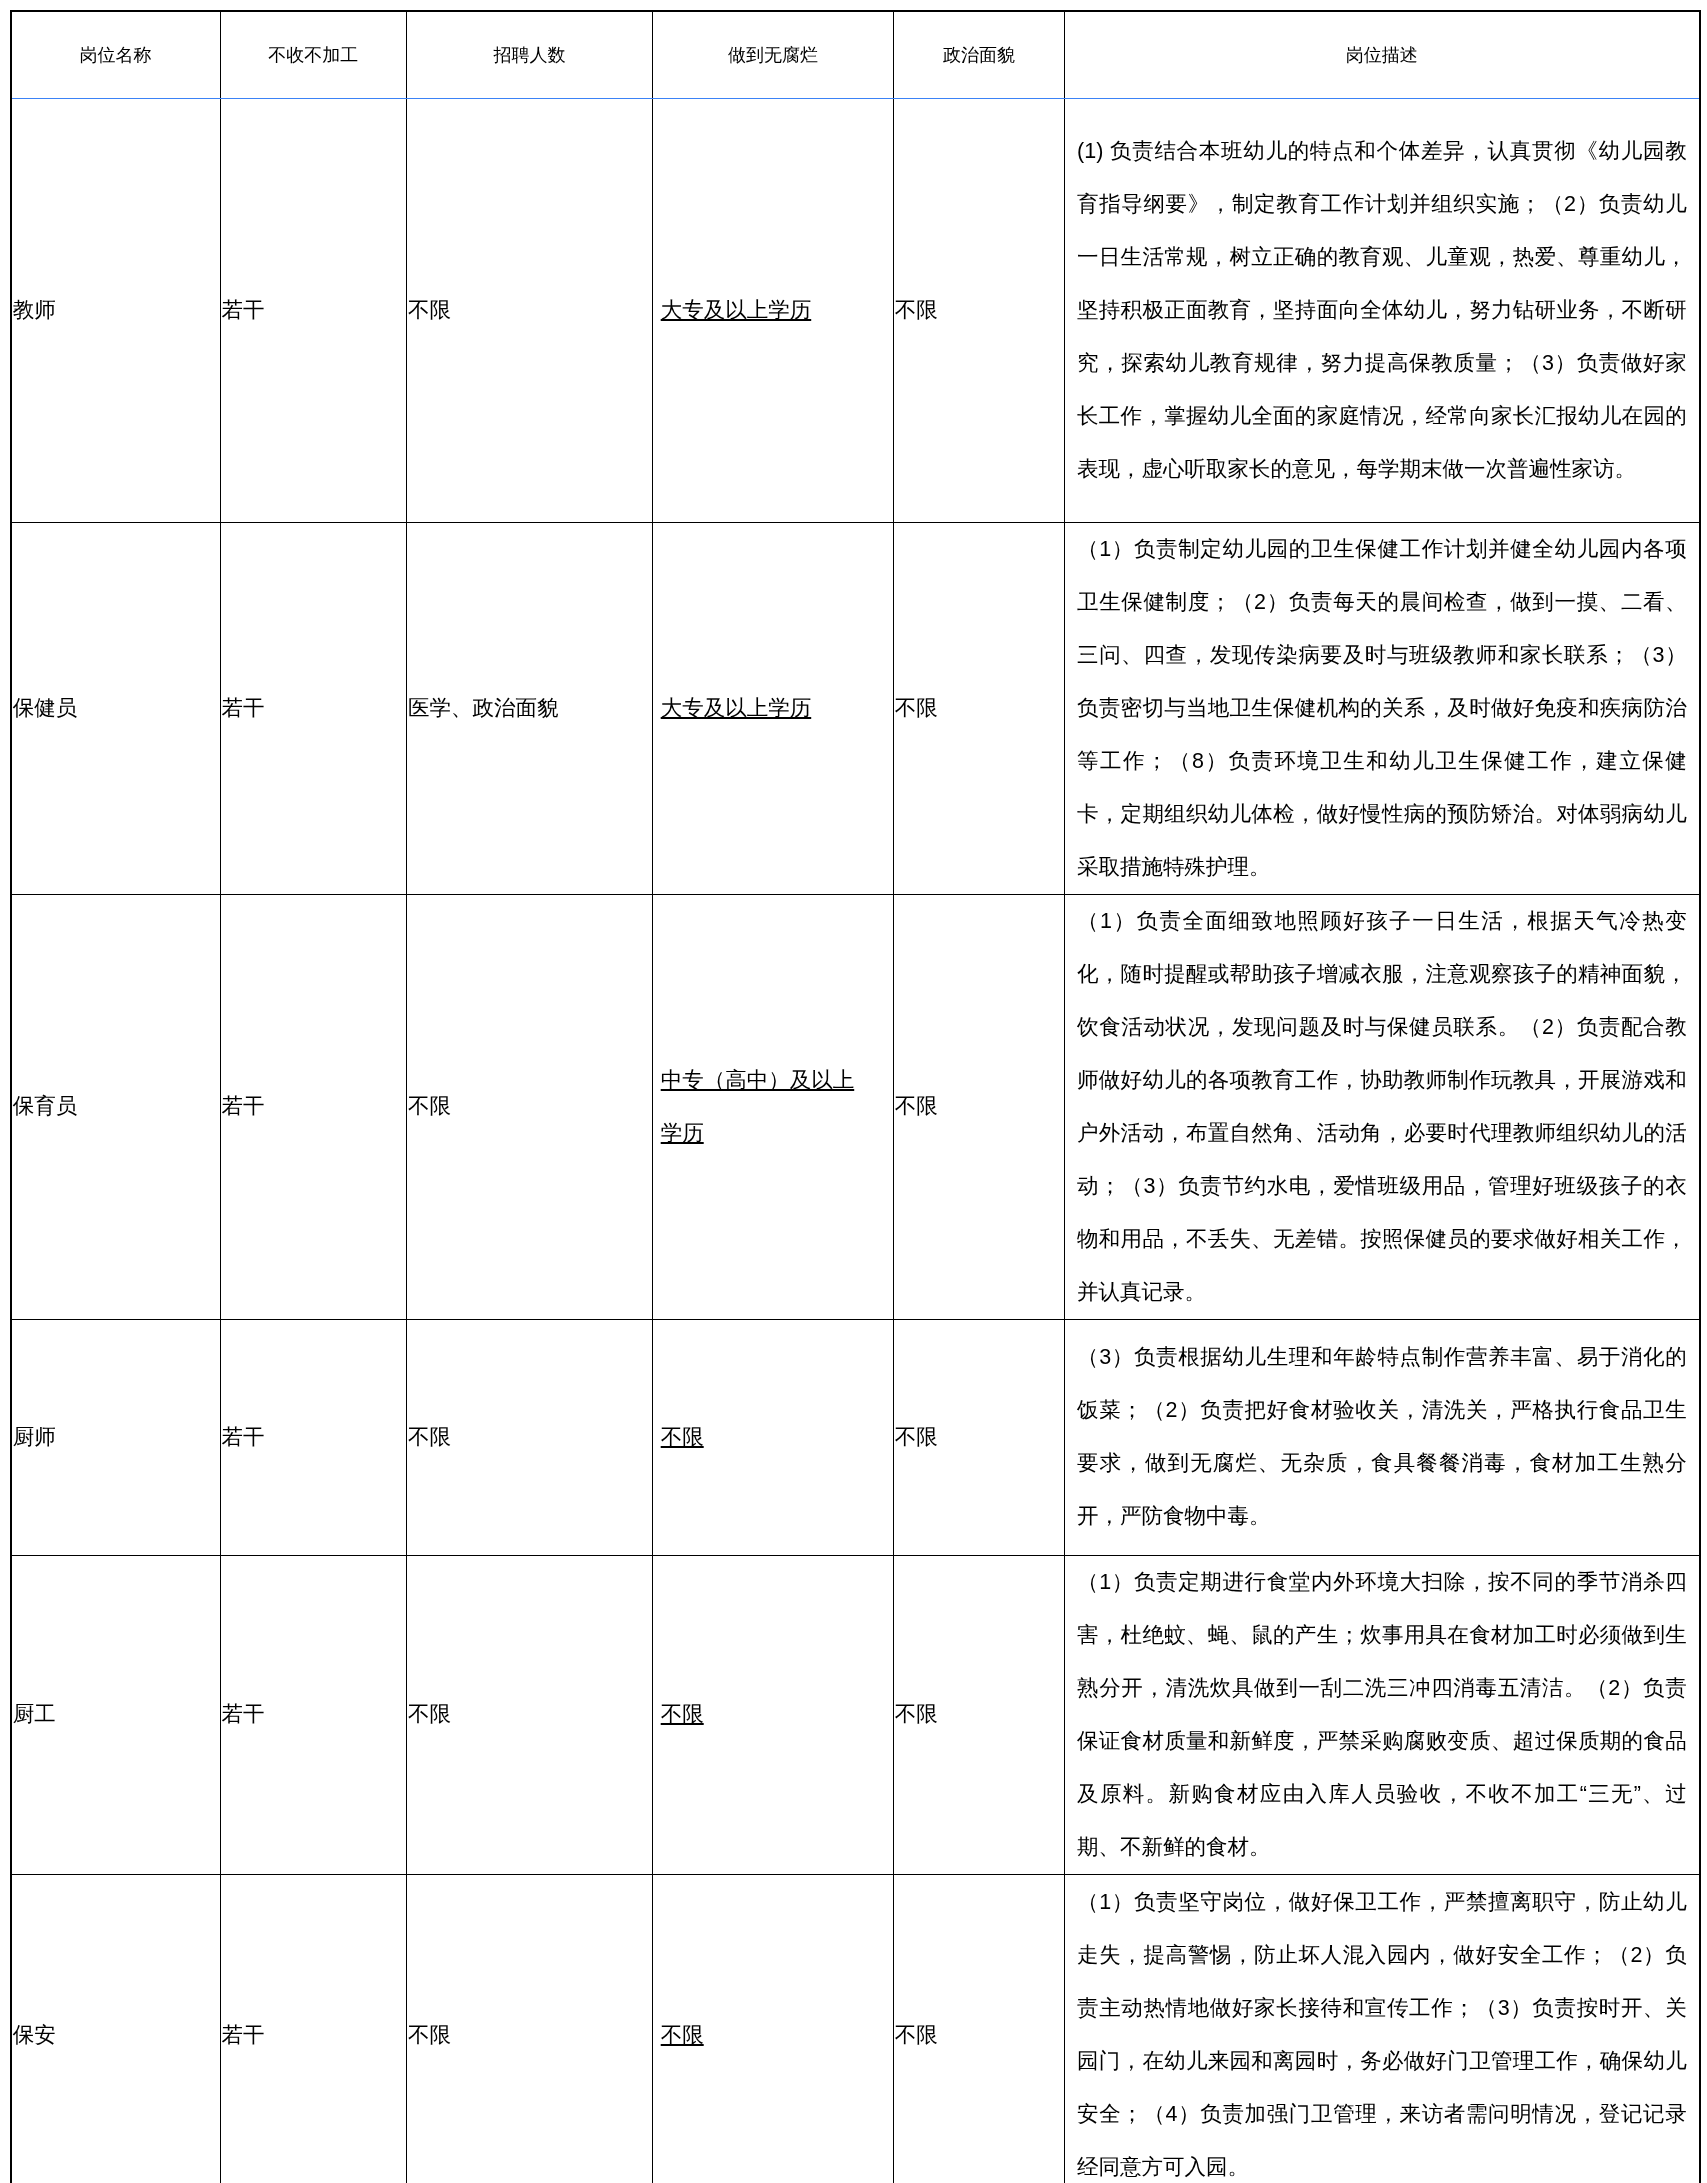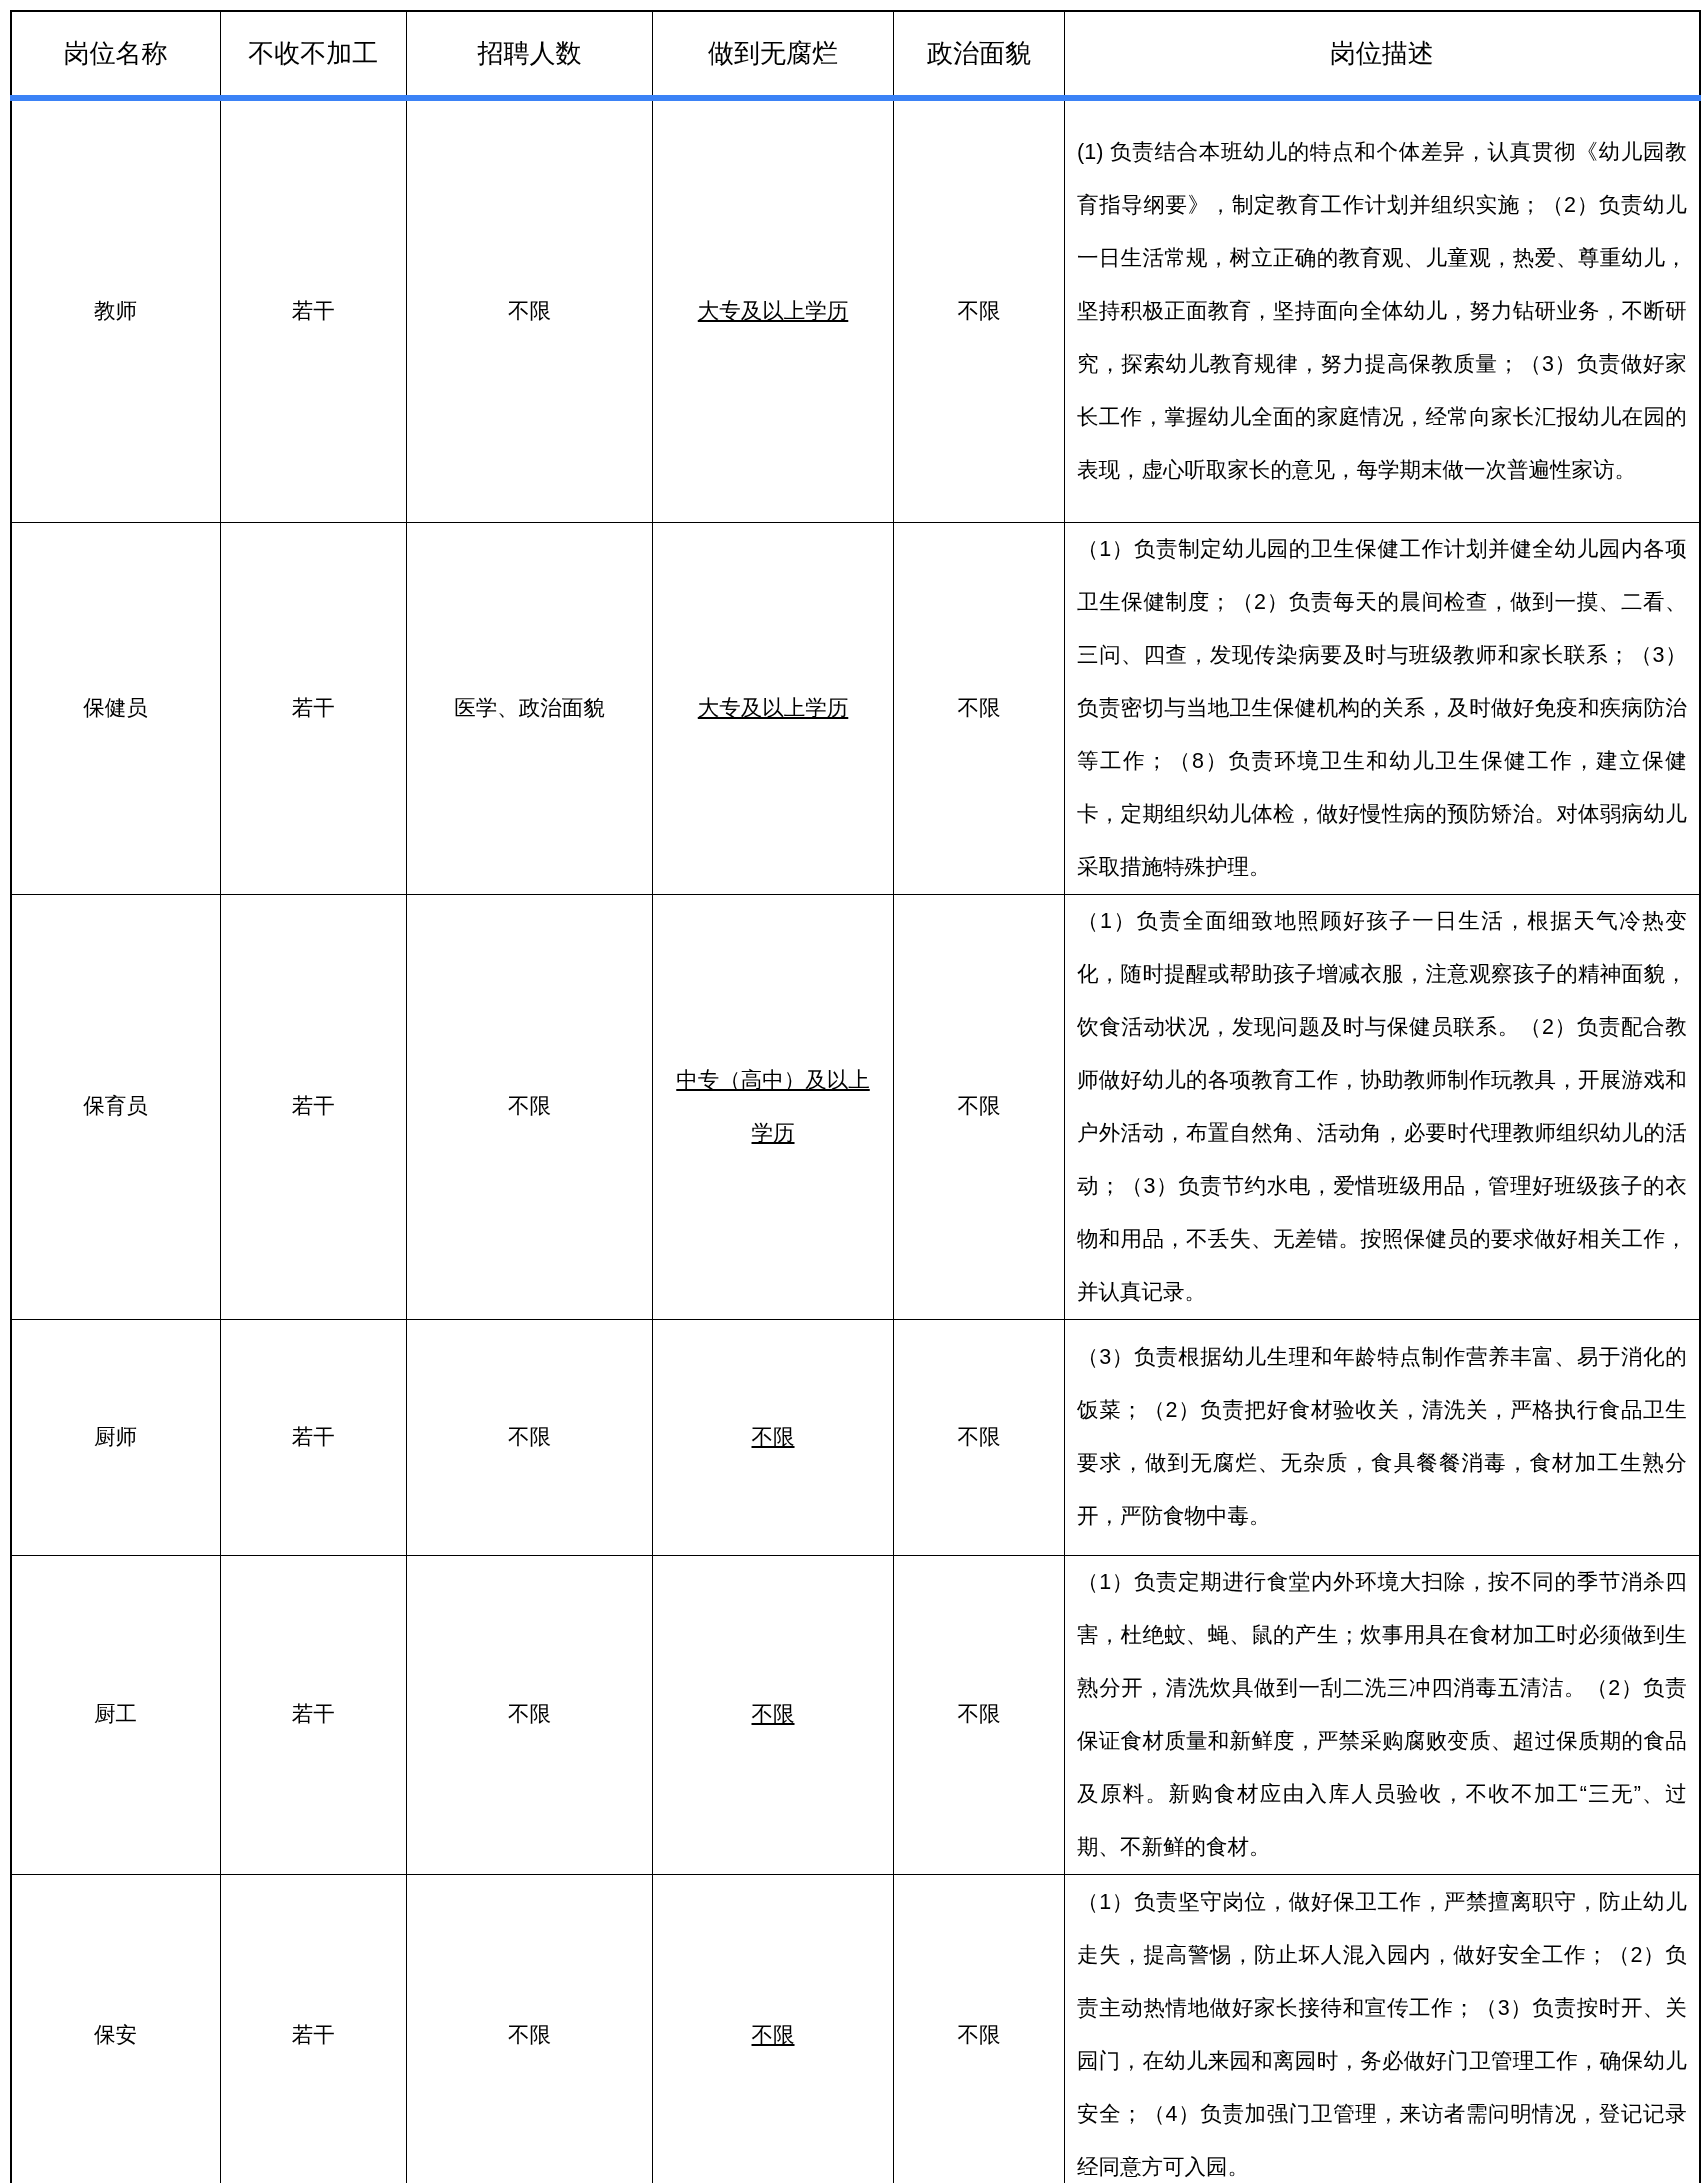--- a/index.html
+++ b/index.html
@@ -26,27 +26,26 @@
   col.c-political { width: 171px; }
   col.c-desc      { width: 634px; }
 
   th, td {
     border: 1.5px solid #000000;
     vertical-align: middle;
     font-weight: normal;
   }
   thead tr { height: 87px; }
   thead th {
-    font-size: 26px;
+    font-size: 18px;
     text-align: center;
-    border-bottom: 6px solid #3b82f6;
+    border-bottom: 1px solid #3b82f6;
   }
   tbody td {
     font-size: 21.5px;
-    text-align: center;
     line-height: 53px;
   }
   td.cell-education {
     white-space: pre-line;
     padding: 0 7.4px;
     text-decoration: underline;
   }
   td.cell-desc {
     text-align: justify;
     padding: 0 12px;

